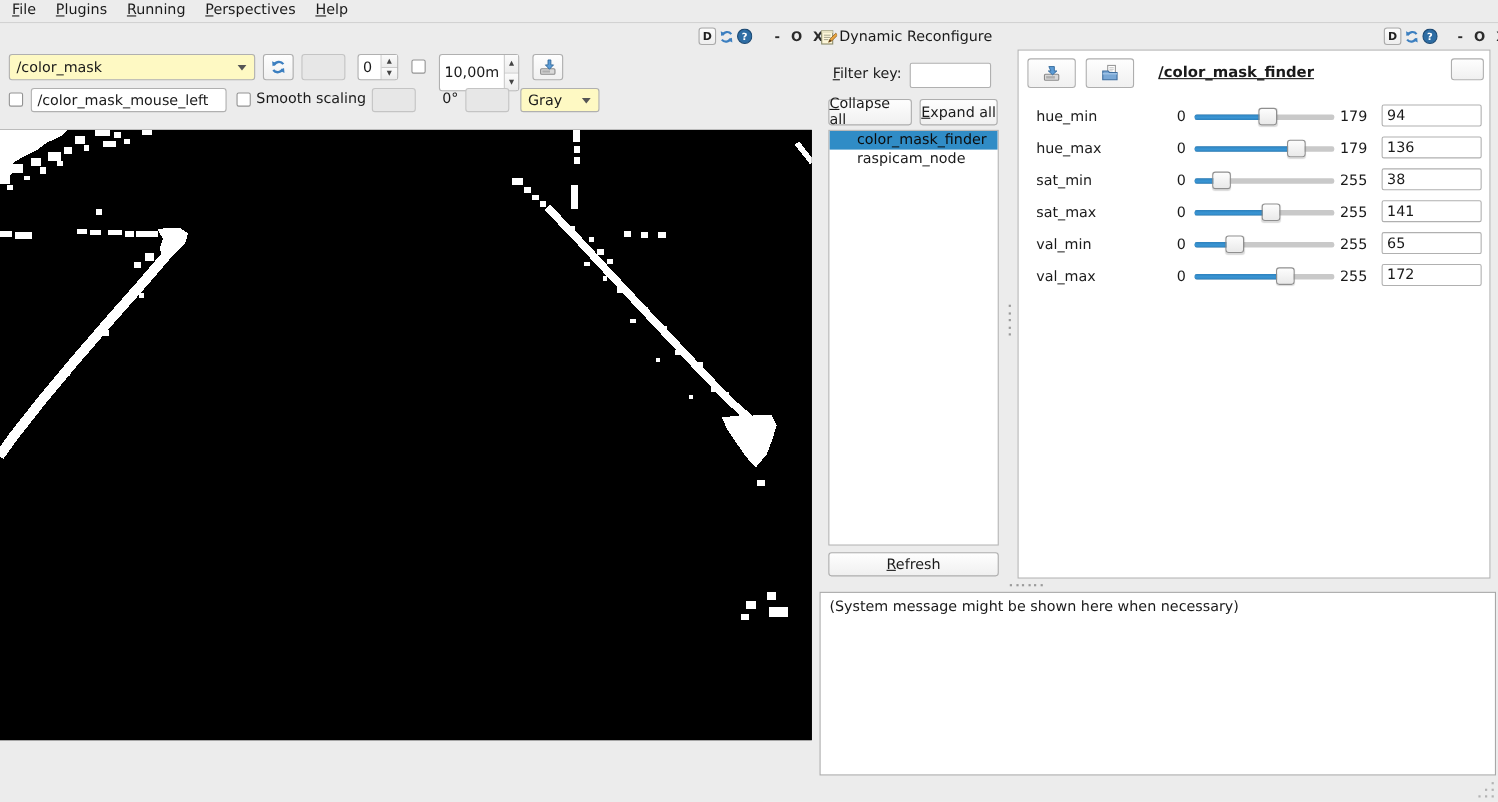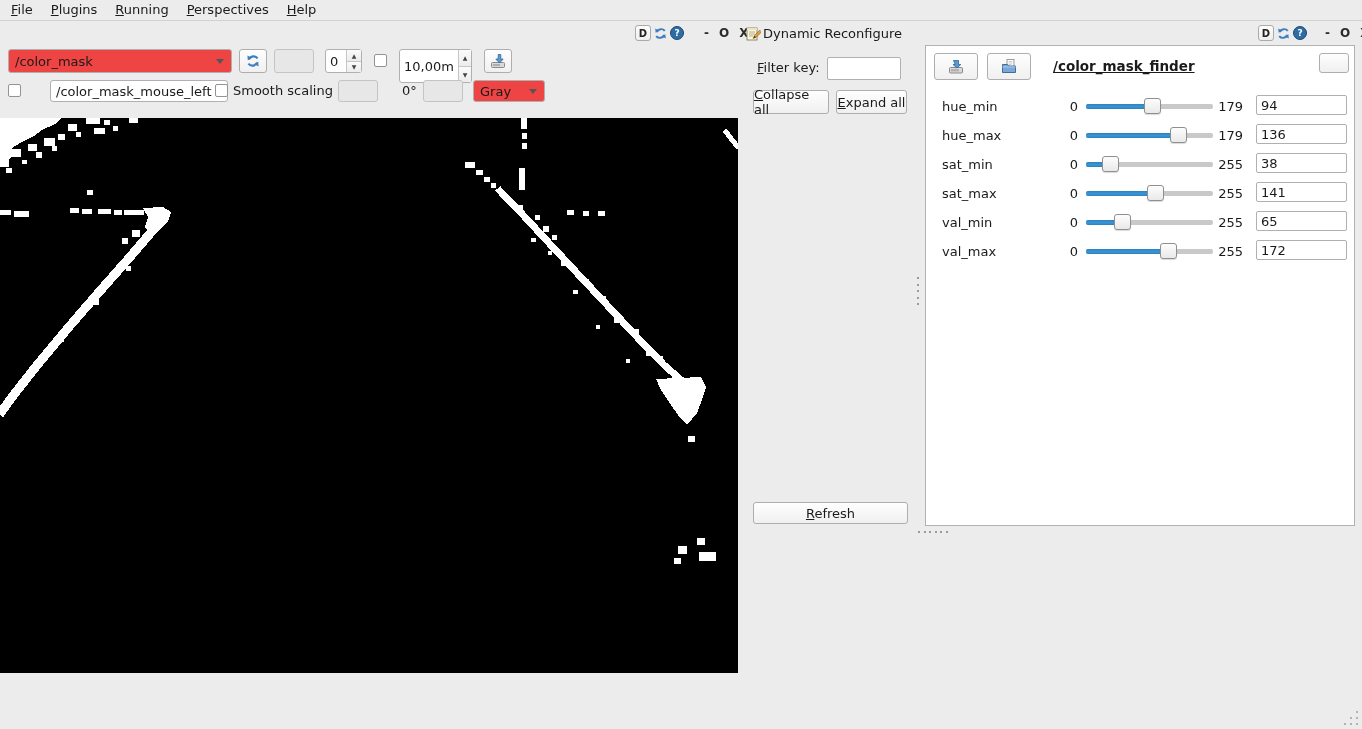--- a/index.html
+++ b/index.html
@@ -22,21 +22,21 @@
               display:flex; align-items:center; justify-content:center; color:#222; }
   .glyph-btn { font-weight:bold; color:#2b2b2b; font-size:12px; padding:0 4px; }
 
   
   .btn { background:linear-gradient(#fefefe,#f0f0f0); border:1px solid #aeaeae; border-radius:3px;
          display:flex; align-items:center; justify-content:center; }
   .field { background:#fff; border:1px solid #b0b0b0; border-radius:3px; padding:0 5px;
            display:flex; align-items:center; }
   .blank { background:#e7e7e7; border:1px solid #c4c4c4; border-radius:3px; }
   .checkbox { width:13px; height:13px; background:#fff; border:1px solid #939393; border-radius:2px; }
-  .combo { background:#ef4444; border:1px solid #b0b0b0; border-radius:3px; display:flex; align-items:center; padding:0 6px; position:relative; }
+  .combo { background:#fef9c3; border:1px solid #b0b0b0; border-radius:3px; display:flex; align-items:center; padding:0 6px; position:relative; }
   .combo .arrow { position:absolute; right:7px; top:50%; margin-top:-2px; width:0; height:0;
                   border-left:4px solid transparent; border-right:4px solid transparent; border-top:5px solid #555; }
   .spin { background:#fff; border:1px solid #b0b0b0; border-radius:3px; display:flex; align-items:stretch; }
   .spin .val { flex:1; padding:2px 4px; display:flex; align-items:center; }
   .spin .arrows { width:15px; border-left:1px solid #c6c6c6; display:flex; flex-direction:column; }
   .spin .arrows div { flex:1; display:flex; align-items:center; justify-content:center; font-size:6px; color:#444;
                       background:linear-gradient(#fbfbfb,#ececec); }
   .spin .arrows div:first-child { border-bottom:1px solid #c6c6c6; }
   input.text-input { font-family:"DejaVu Sans",sans-serif; font-size:13px; color:#1a1a1a;
                      background:#fff; border:1px solid #b0b0b0; border-radius:2px; padding:0 4px; outline:none; }
@@ -163,21 +163,21 @@
     <span class="icon">
       <svg width="16" height="16" viewBox="0 0 16 16">
           <rect x="1.5" y="9.5" width="13" height="5" rx="1" fill="#d9d9d9" stroke="#8a8a8a"></rect>
           <rect x="3" y="11" width="7" height="2" fill="#aeaeae"></rect>
           <path d="M10.8 1.5v4.5h2.4L9.5 10 5.8 6h2.4V1.5z" fill="#5b9bd5" stroke="#2f6599" stroke-width="0.8"></path>
         </svg>
     </span>
   </div>
 
   <div class="toolbar-el checkbox" style="left:8px; top:84px;"></div>
-  <div class="toolbar-el field" style="left:28px; top:80px; width:178px; height:22px;margin-left:22px;">
+  <div class="toolbar-el field" style="left:28px; top:80px; width:178px; height:22px;">
     <span>/color_mask_mouse_left</span>
   </div>
   <div class="toolbar-el checkbox" style="left:215px; top:84px;"></div>
   <div class="toolbar-el" style="left:233px; top:83px;">Smooth scaling</div>
   <div class="toolbar-el blank" style="left:338px; top:80px; width:40px; height:22px;"></div>
   <div class="toolbar-el" style="left:402px; top:83px;">0°</div>
   <div class="toolbar-el blank" style="left:423px; top:80px; width:40px; height:22px;"></div>
   <div class="toolbar-el combo" style="left:473px; top:80px; width:72px; height:22px;">
     <span>Gray</span>
     <span class="arrow"></span>
@@ -296,20 +296,25 @@
 
   <span id="filter-label"><u>F</u>ilter key:</span>
   <input id="filter-input" class="text-input" value="" style="">
   <div id="collapse-btn" class="btn">
     <span><u>C</u>ollapse all</span>
   </div>
   <div id="expand-btn" class="btn">
     <span><u>E</u>xpand all</span>
   </div>
 
+  <div id="node-list">
+
+  <div class="node-item selected">color_mask_finder</div>
+      <div class="node-item">raspicam_node</div>
+    </div>
 
   <div id="refresh-btn" class="btn">
     <span><u>R</u>efresh</span>
   </div>
 
   <div class="vsplit">
       <i></i>
       <i></i>
       <i></i>
       <i></i>
@@ -412,20 +417,23 @@
 
   <div class="hsplit">
       <i></i>
       <i></i>
       <i></i>
       <i></i>
       <i></i>
       <i></i>
     </div>
 
+  <div id="message-box">
+    <span>(System message might be shown here when necessary)</span>
+  </div>
 
   <div id="resize-grip">
     <i style="left:14px; top:2px;"></i>
     <i style="left:8px; top:8px;"></i>
       <i style="left:14px; top:8px;"></i>
     <i style="left:2px; top:14px;"></i>
       <i style="left:8px; top:14px;"></i>
       <i style="left:14px; top:14px;"></i>
   </div>
 

